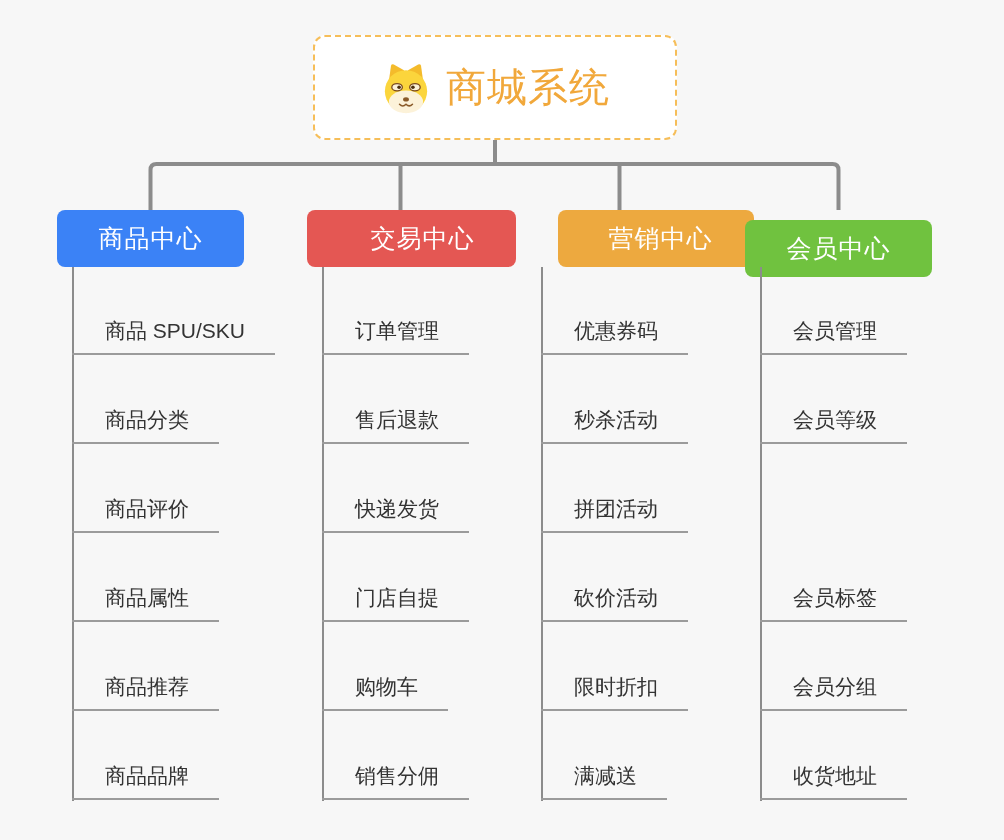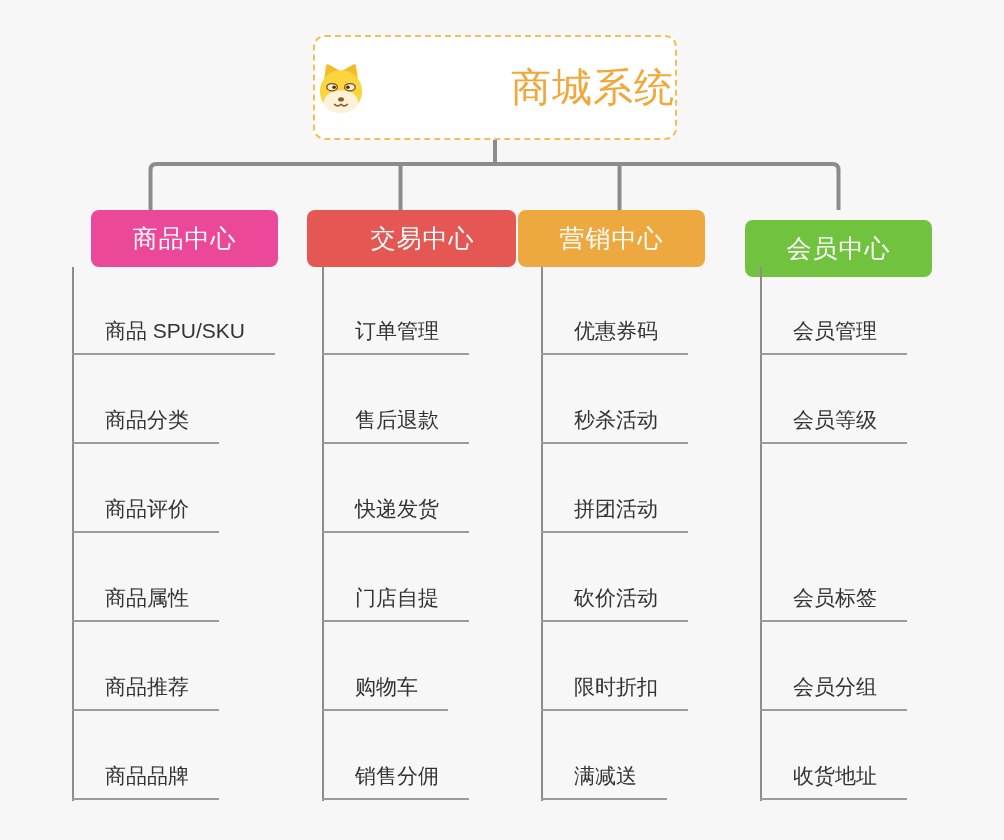--- a/index.html
+++ b/index.html
@@ -13,34 +13,34 @@
 
   
   .connectors{position:absolute;left:0;top:0;}
   .connectors path{fill:none;stroke:#8C8C8C;stroke-width:4;}
 
   
   .root{
     position:absolute;left:313px;top:35px;width:364px;height:105px;
     box-sizing:border-box;background:#FFFFFF;
     border:2px dashed #F6BE59;border-radius:12px;
-    display:flex;align-items:center;justify-content:space-between;gap:14px;
+    display:flex;align-items:center;justify-content:center;gap:14px;
   }
   .root-title{font-size:40px;color:#F1A83B;letter-spacing:1px;}
   .doge{display:flex;align-items:center;}
 
   
   .branch{
     position:absolute;top:210px;width:187px;height:57px;
     border-radius:8px;color:#FFFFFF;font-size:25px;letter-spacing:1px;
     display:flex;align-items:center;justify-content:center;
   }
   .b0{left:57px;background:#4A8FEC;}
   .b1{left:307px;background:#E45753;}
-  .b2{left:518px;background:#EDA93F;}
+  .b2{left:558px;background:#EDA93F;padding-left:9px;}
   .b3{left:745px;background:#70C23F;margin-top:10px;}
 
   
   .trunk{position:absolute;top:267px;width:2px;height:534px;background:#8F8F8F;}
   .t0{left:72px}.t1{left:322px}.t2{left:541px}.t3{left:760px}
 
   
   .child{
     position:absolute;height:48px;box-sizing:border-box;
     padding:0 30px 8px 33px;
@@ -74,21 +74,21 @@
         <circle cx="23.5" cy="31" r="2.2" fill="#4A2E0E"></circle>
         <ellipse cx="43" cy="31" rx="6.5" ry="4.5" fill="#FCF2D9" stroke="#7A4A1E" stroke-width="1.6"></ellipse>
         <circle cx="40.5" cy="31" r="2.2" fill="#4A2E0E"></circle>
         <ellipse cx="32" cy="46" rx="3.6" ry="2.6" fill="#8A5A28"></ellipse>
         <path d="M24 52 Q28 56 32 52 Q36 56 40 52" stroke="#8A5A28" stroke-width="1.8" fill="none" stroke-linecap="round"></path>
       </svg>
     </span>
     <span class="root-title" style="color: rgb(241, 168, 59);">商城系统</span>
   </div>
 
-  <div class="branch b0" style="background: #ec4899; margin-left: 34px;">商品中心</div>
+  <div class="branch b0" style="background: #3b82f6;">商品中心</div>
   <div class="branch b1" style="background: rgb(228, 87, 83); padding-left: 22px;">交易中心</div>
   <div class="branch b2" style="background: rgb(237, 169, 63);">营销中心</div>
   <div class="branch b3" style="background: rgb(112, 194, 63);">会员中心</div>
 
   <div class="trunk t0" style="background: rgb(140, 140, 140);"></div>
   <div class="trunk t1" style="background: rgb(140, 140, 140);"></div>
   <div class="trunk t2" style="background: rgb(140, 140, 140);"></div>
   <div class="trunk t3" style="background: rgb(140, 140, 140);"></div>
 
   <div class="child c0 r0">商品 SPU/SKU</div>

